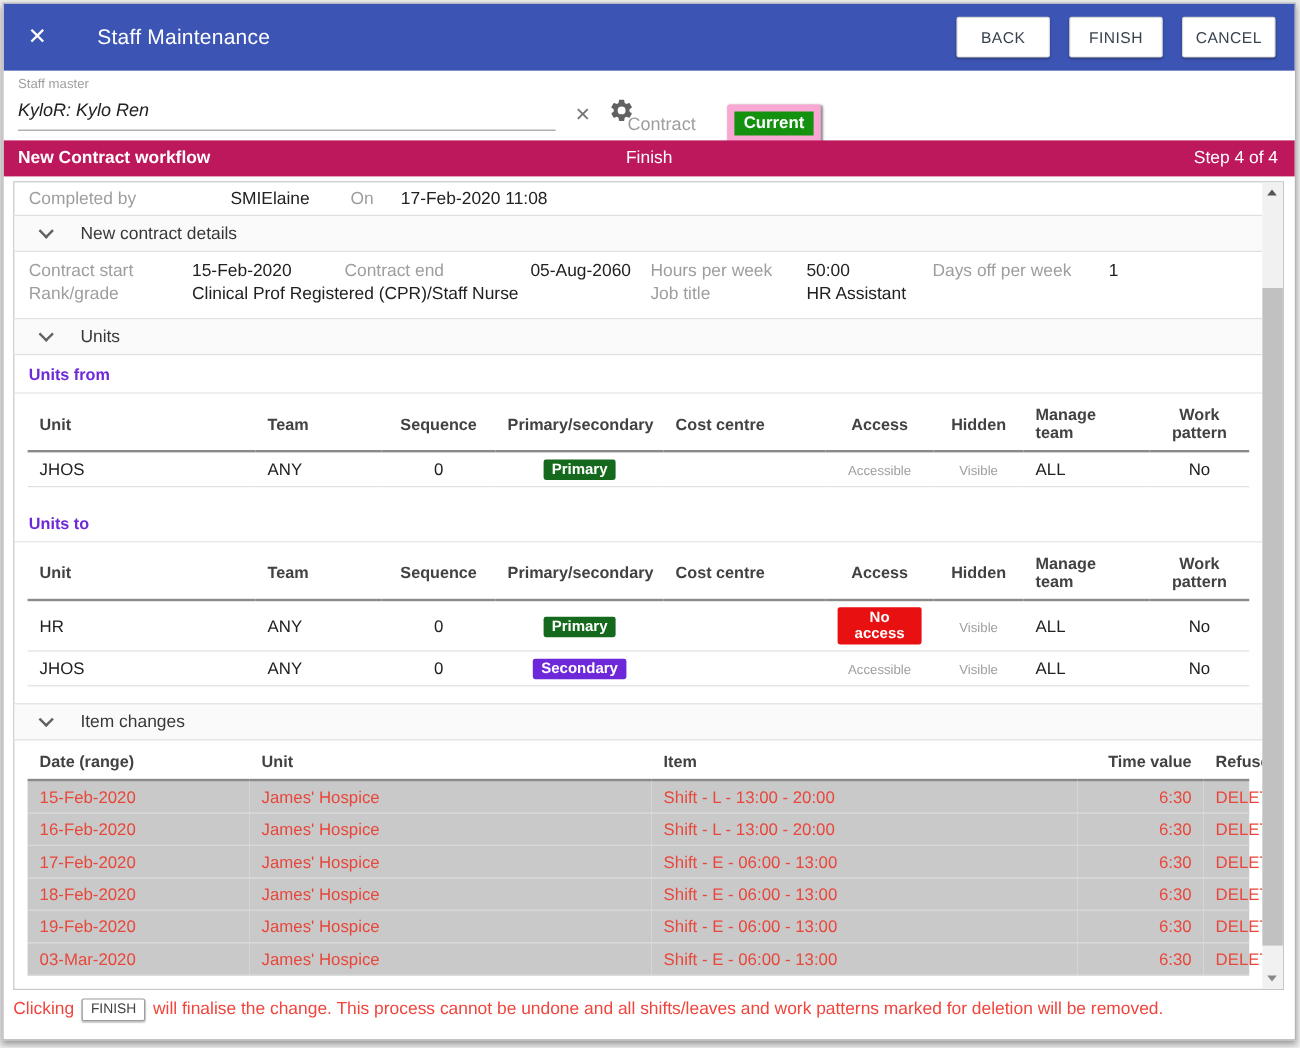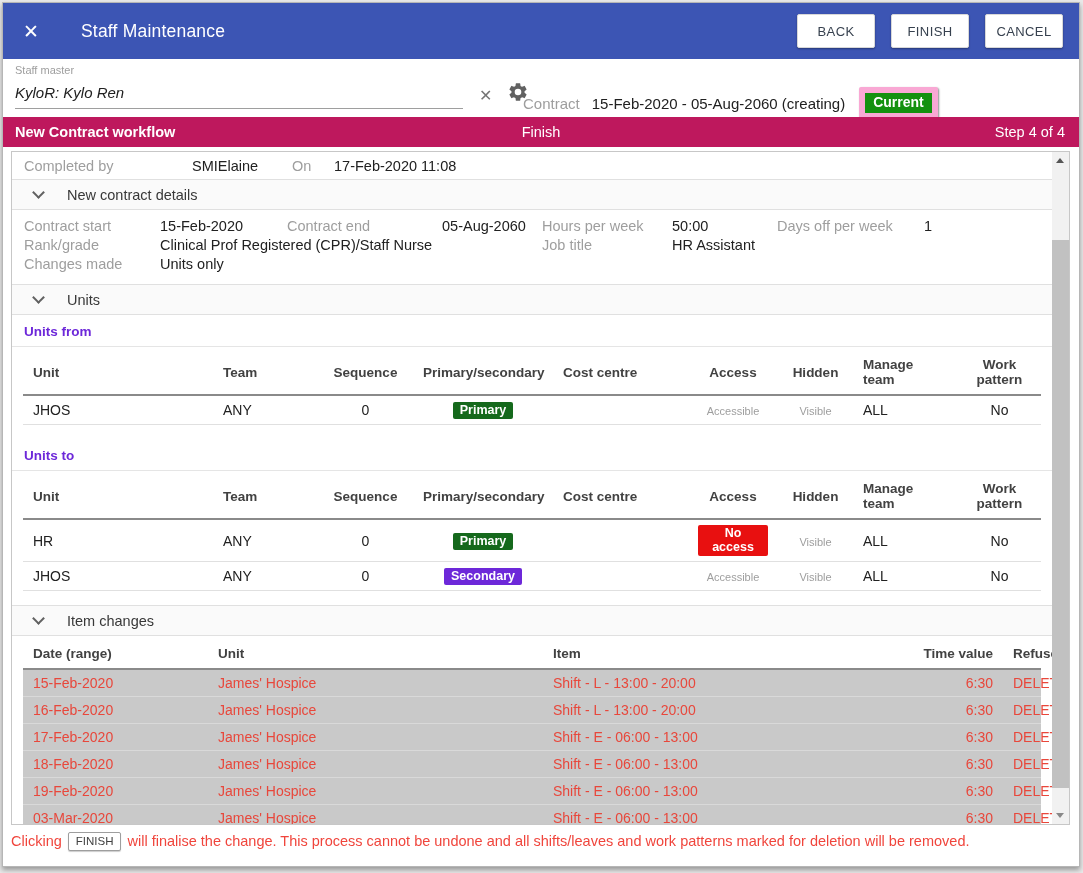--- a/index.html
+++ b/index.html
@@ -132,21 +132,20 @@
     <div class="staff-label">Staff master</div>
     <input class="staff-input" value="KyloR: Kylo Ren" style="">
     <span class="clear-x">✕</span>
     <span class="gear">
       <svg width="22" height="22" viewBox="0 0 24 24" fill="#616161">
           <path d="M19.14,12.94a7.49,7.49 0 0 0 .06-.94 7.49,7.49 0 0 0-.06-.94l2.03-1.58a.49.49 0 0 0 .12-.61l-1.92-3.32a.49.49 0 0 0-.59-.22l-2.39.96a7.06,7.06 0 0 0-1.62-.94l-.36-2.54a.48.48 0 0 0-.48-.41h-3.84a.48.48 0 0 0-.48.41l-.36,2.54a7.06,7.06 0 0 0-1.62.94l-2.39-.96a.49.49 0 0 0-.59.22L2.73,8.87a.49.49 0 0 0 .12.61l2.03,1.58a7.49,7.49 0 0 0 0,1.88l-2.03,1.58a.49.49 0 0 0-.12.61l1.92,3.32c.14.24.42.34.59.22l2.39-.96c.5.38,1.03.7,1.62.94l.36,2.54c.05.24.24.41.48.41h3.84c.24,0,.44-.17.48-.41l.36-2.54a7.06,7.06 0 0 0 1.62-.94l2.39.96c.23.09.49,0,.59-.22l1.92-3.32a.49.49 0 0 0-.12-.61zM12,15.6A3.6,3.6 0 1 1 15.6,12 3.6,3.6 0 0 1 12,15.6z"></path>
         </svg>
     </span>
     <div class="contract-wrap">
       <span class="contract-label">Contract</span>
-      <span class="contract-value">15-Feb-2020 - 05-Aug-2060 (creating)</span>
       <span class="badge-current">Current</span>
     </div>
   </div>
 
   <div class="workflow-bar">
     <span class="wf-left">New Contract workflow</span>
     <span class="wf-center">Finish</span>
     <span class="wf-right">Step 4 of 4</span>
   </div>
 
@@ -175,24 +174,20 @@
           <span class="val w105">50:00</span>
           <span class="lbl w147">Days off per week</span>
           <span class="val">1</span>
         </div>
         <div class="row">
           <span class="lbl w136">Rank/grade</span>
           <span class="val w382">Clinical Prof Registered (CPR)/Staff Nurse</span>
           <span class="lbl w130">Job title</span>
           <span class="val">HR Assistant</span>
         </div>
-        <div class="row">
-          <span class="lbl w136">Changes made</span>
-          <span class="val">Units only</span>
-        </div>
       </div>
 
       <div class="section-hd">
         <span class="chev"></span>
         <span class="txt">Units</span>
       </div>
 
       <div class="sub-title">Units from</div>
       <table class="unit-table">
         <colgroup>

